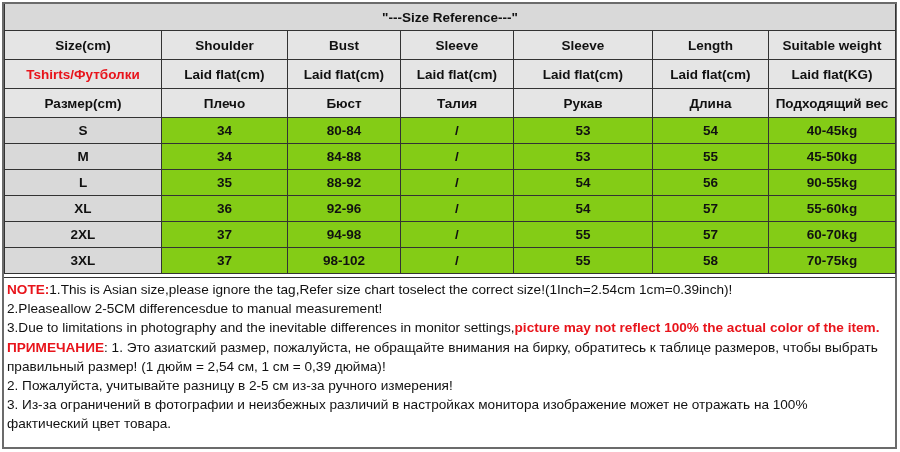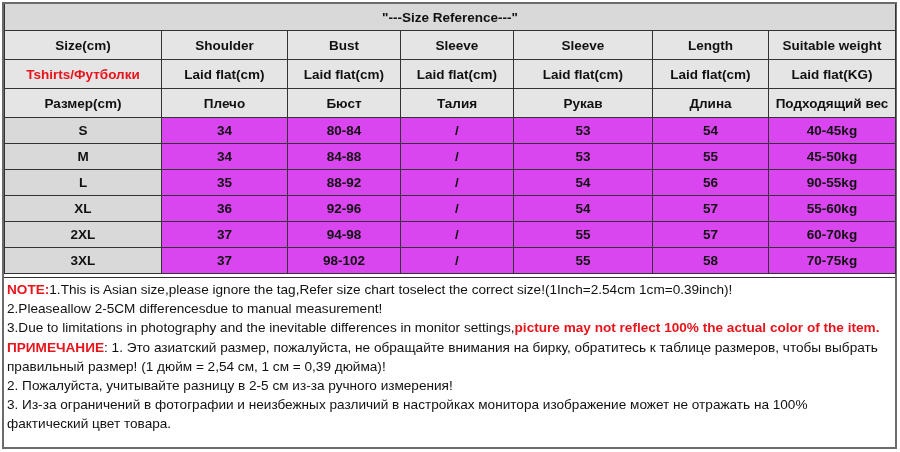--- a/index.html
+++ b/index.html
@@ -7,21 +7,21 @@
          font-family: "Liberation Sans", "DejaVu Sans", sans-serif; }
   .frame { position: absolute; left: 2px; top: 2px; width: 895px; height: 447px;
            border: 2px solid #6b6b6b; box-sizing: border-box; background: #fff; }
   table.size { position: absolute; left: 0; top: 0; border-collapse: collapse;
                width: 891px; table-layout: fixed; }
   table.size td { border: 1px solid #333; text-align: center; vertical-align: middle;
                   font-weight: bold; font-size: 13.5px; color: #111; padding: 0;
                   white-space: nowrap; overflow: hidden; }
   tr.title td { background: #d9d9d9; height: 26px; border-top: none; }
   tr.hdr td { background: #e5e5e5; height: 28px; }
-  tr.body td { background: #d946ef; height: 25px; }
+  tr.body td { background: #84cc16; height: 25px; }
   tr.body td.sizecell { background: #d9d9d9; }
   td.red { color: #e8141b !important; }
   .notes { position: absolute; left: 0; top: 273px; width: 891px; padding: 2px 3px 0 3px;
            box-sizing: border-box; font-size: 13.6px; line-height: 19.2px; color: #111;
            border-top: 1px solid #333; }
   .notes p { margin: 0; }
   .red-b { color: #e8141b; font-weight: bold; }
 </style>
 </head>
 <body>

